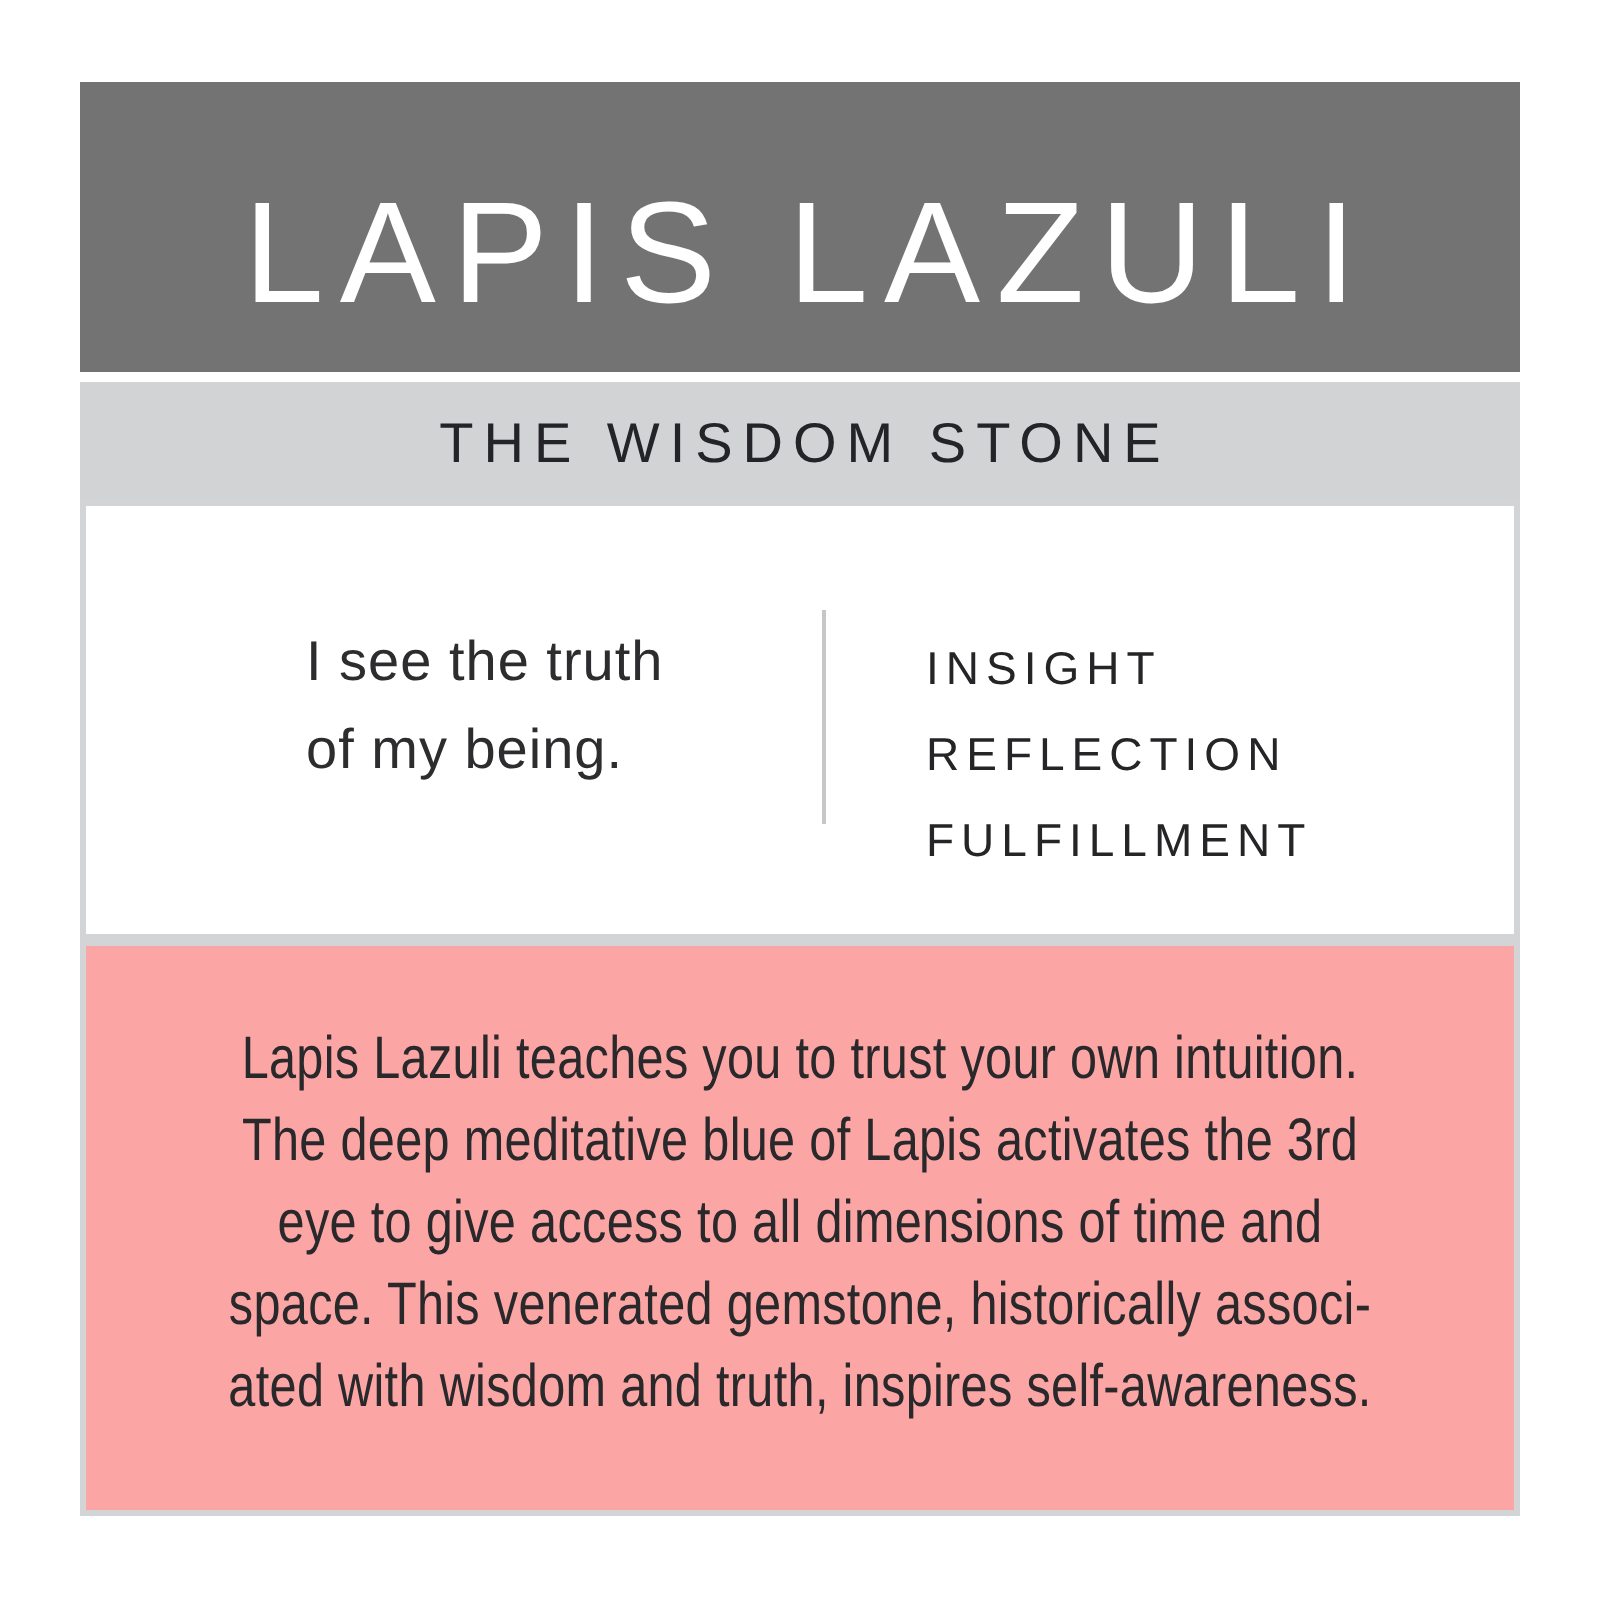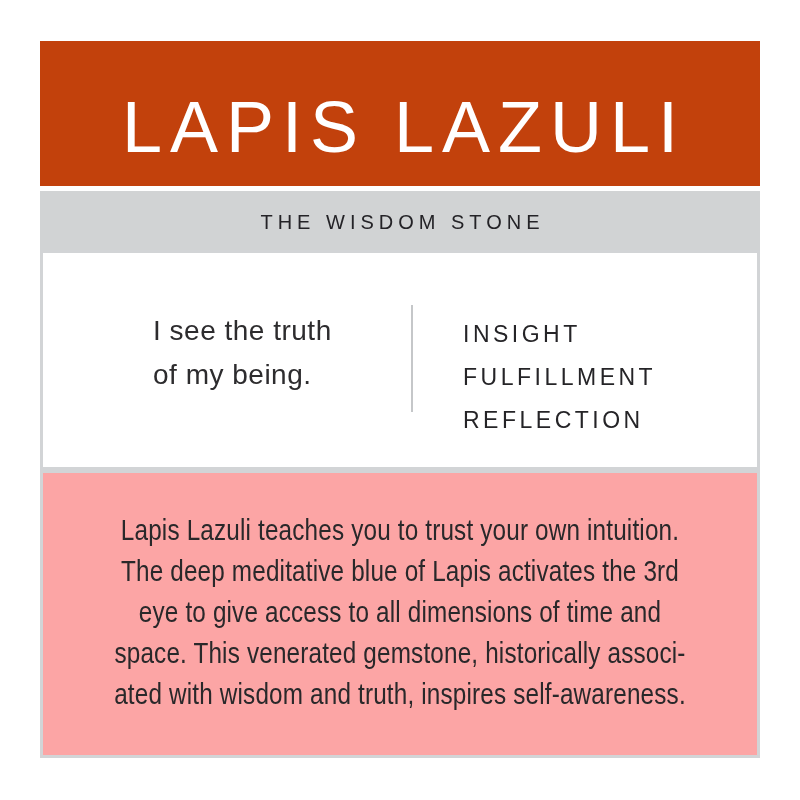--- a/index.html
+++ b/index.html
@@ -15,21 +15,21 @@
     background: #ffffff;
     overflow: hidden;
   }
   
   .header-band {
     position: absolute;
     left: 40px;
     top: 41px;
     width: 720px;
     height: 145px;
-    background: #c2410c;
+    background: #737373;
     display: flex;
     align-items: center;
     justify-content: center;
   }
   .header-title {
     color: #ffffff;
     font-size: 72px;
     font-weight: 300;
     letter-spacing: 8px;
     padding-left: 8px;
@@ -44,21 +44,21 @@
     top: 191px;
     width: 720px;
     height: 61px;
     background: #d1d3d4;
     display: flex;
     align-items: center;
     justify-content: center;
   }
   .subtitle-label {
     color: #242327;
-    font-size: 20px;
+    font-size: 28px;
     letter-spacing: 5px;
     padding-left: 5px;
     line-height: 1;
     white-space: nowrap;
   }
   
   .affirmation-box {
     position: absolute;
     left: 40px;
     top: 250px;
@@ -137,22 +137,22 @@
   <div class="subtitle-band">
     <span class="subtitle-label">THE WISDOM STONE</span>
   </div>
 
   <div class="affirmation-box">
     <div class="affirmation-quote">I see the truth
 of my being.</div>
     <div class="vertical-divider"></div>
     <div class="keywords">
       <div class="keyword">INSIGHT</div>
+      <div class="keyword">REFLECTION</div>
       <div class="keyword">FULFILLMENT</div>
-      <div class="keyword">REFLECTION</div>
     </div>
   </div>
 
   <div class="description-box">
     <div class="description-text">Lapis Lazuli teaches you to trust your own intuition.
 The deep meditative blue of Lapis activates the 3rd
 eye to give access to all dimensions of time and
 space. This venerated gemstone, historically associ-
 ated with wisdom and truth, inspires self-awareness.</div>
   </div>

